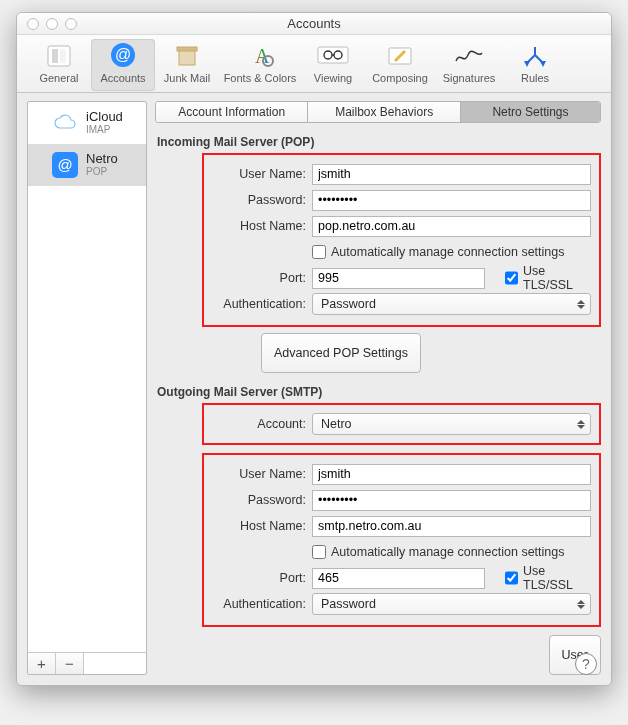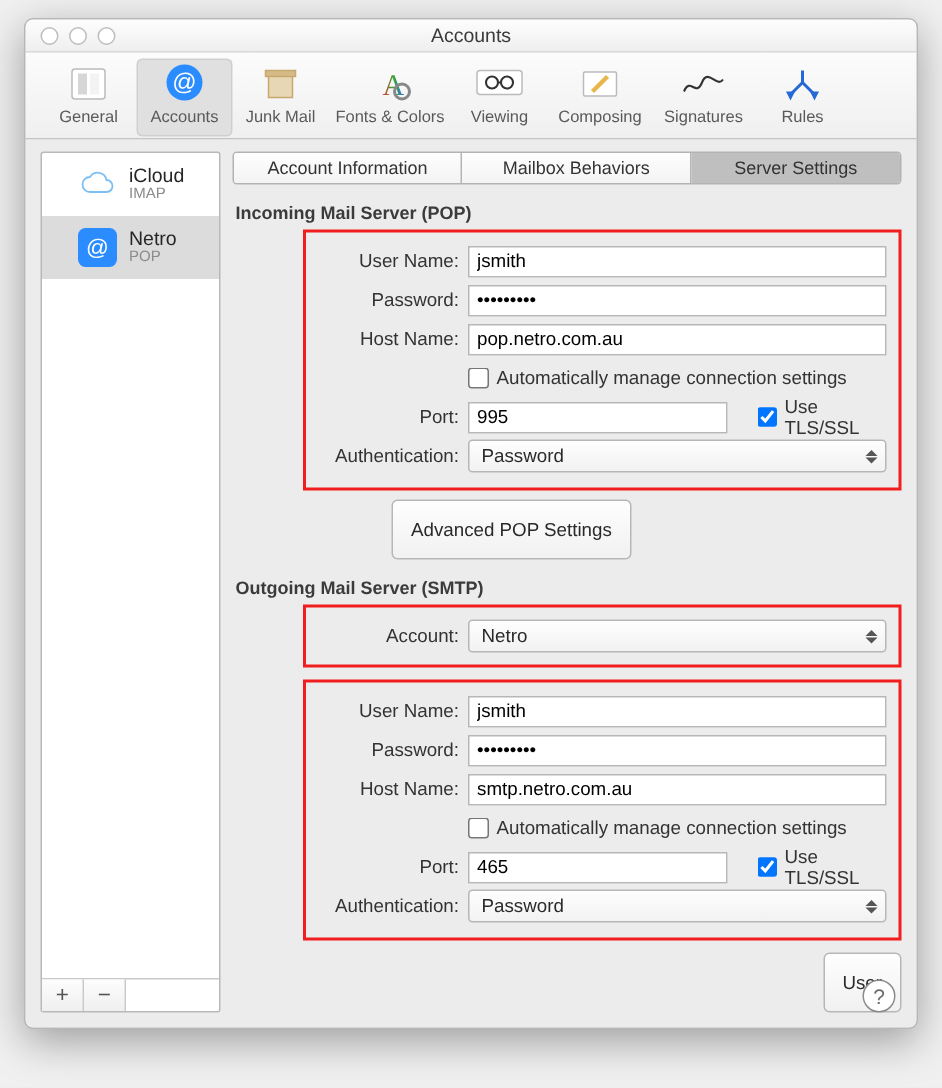--- a/index.html
+++ b/index.html
@@ -313,21 +313,21 @@
         <div class="sf-btn">+</div>
         <div class="sf-btn">−</div>
       </div>
     </div>
 
     <div class="main">
 
       <div class="tabs">
         <div class="tab" style="flex:1">Account Information</div>
         <div class="tab" style="flex:1">Mailbox Behaviors</div>
-        <div class="tab active" style="flex:0.9">Server Settings</div>
+        <div class="tab active" style="flex:0.9">Netro Settings</div>
       </div>
 
       <div class="section-title">Incoming Mail Server (POP)</div>
       <div class="group">
         <div class="row">
           <div class="lbl">User Name:</div>
           <div class="fld">
               <input class="text" value="jsmith" style="">
             </div>
         </div>

